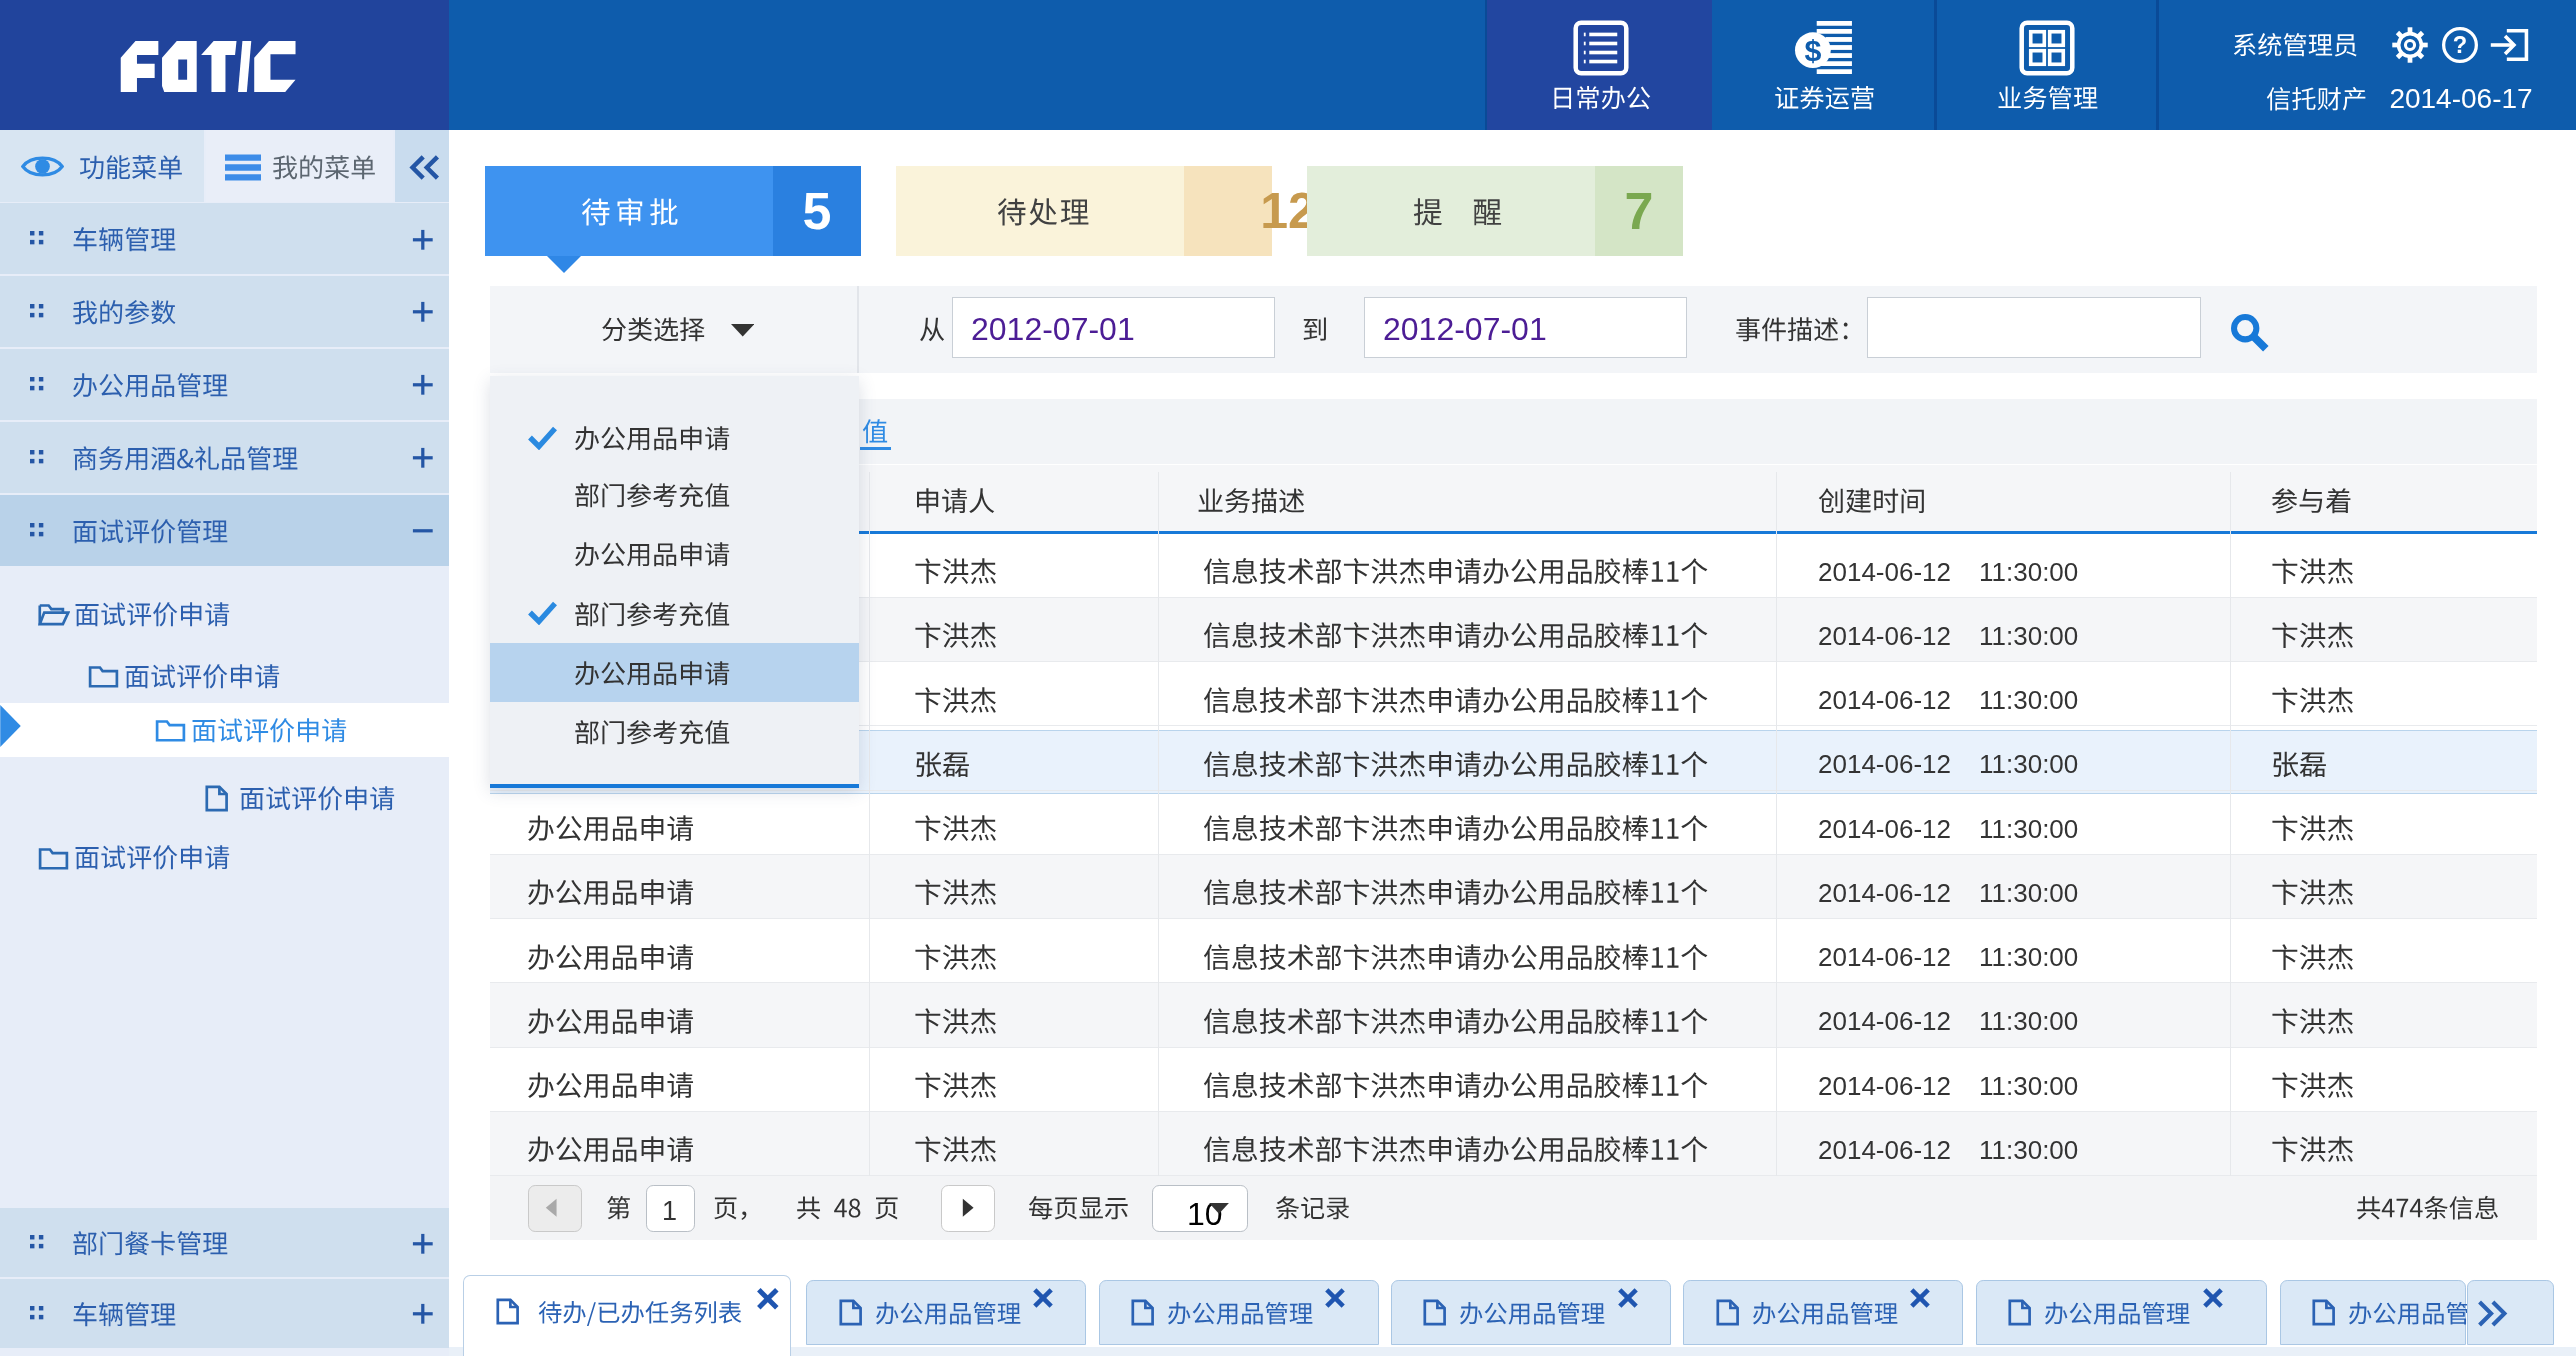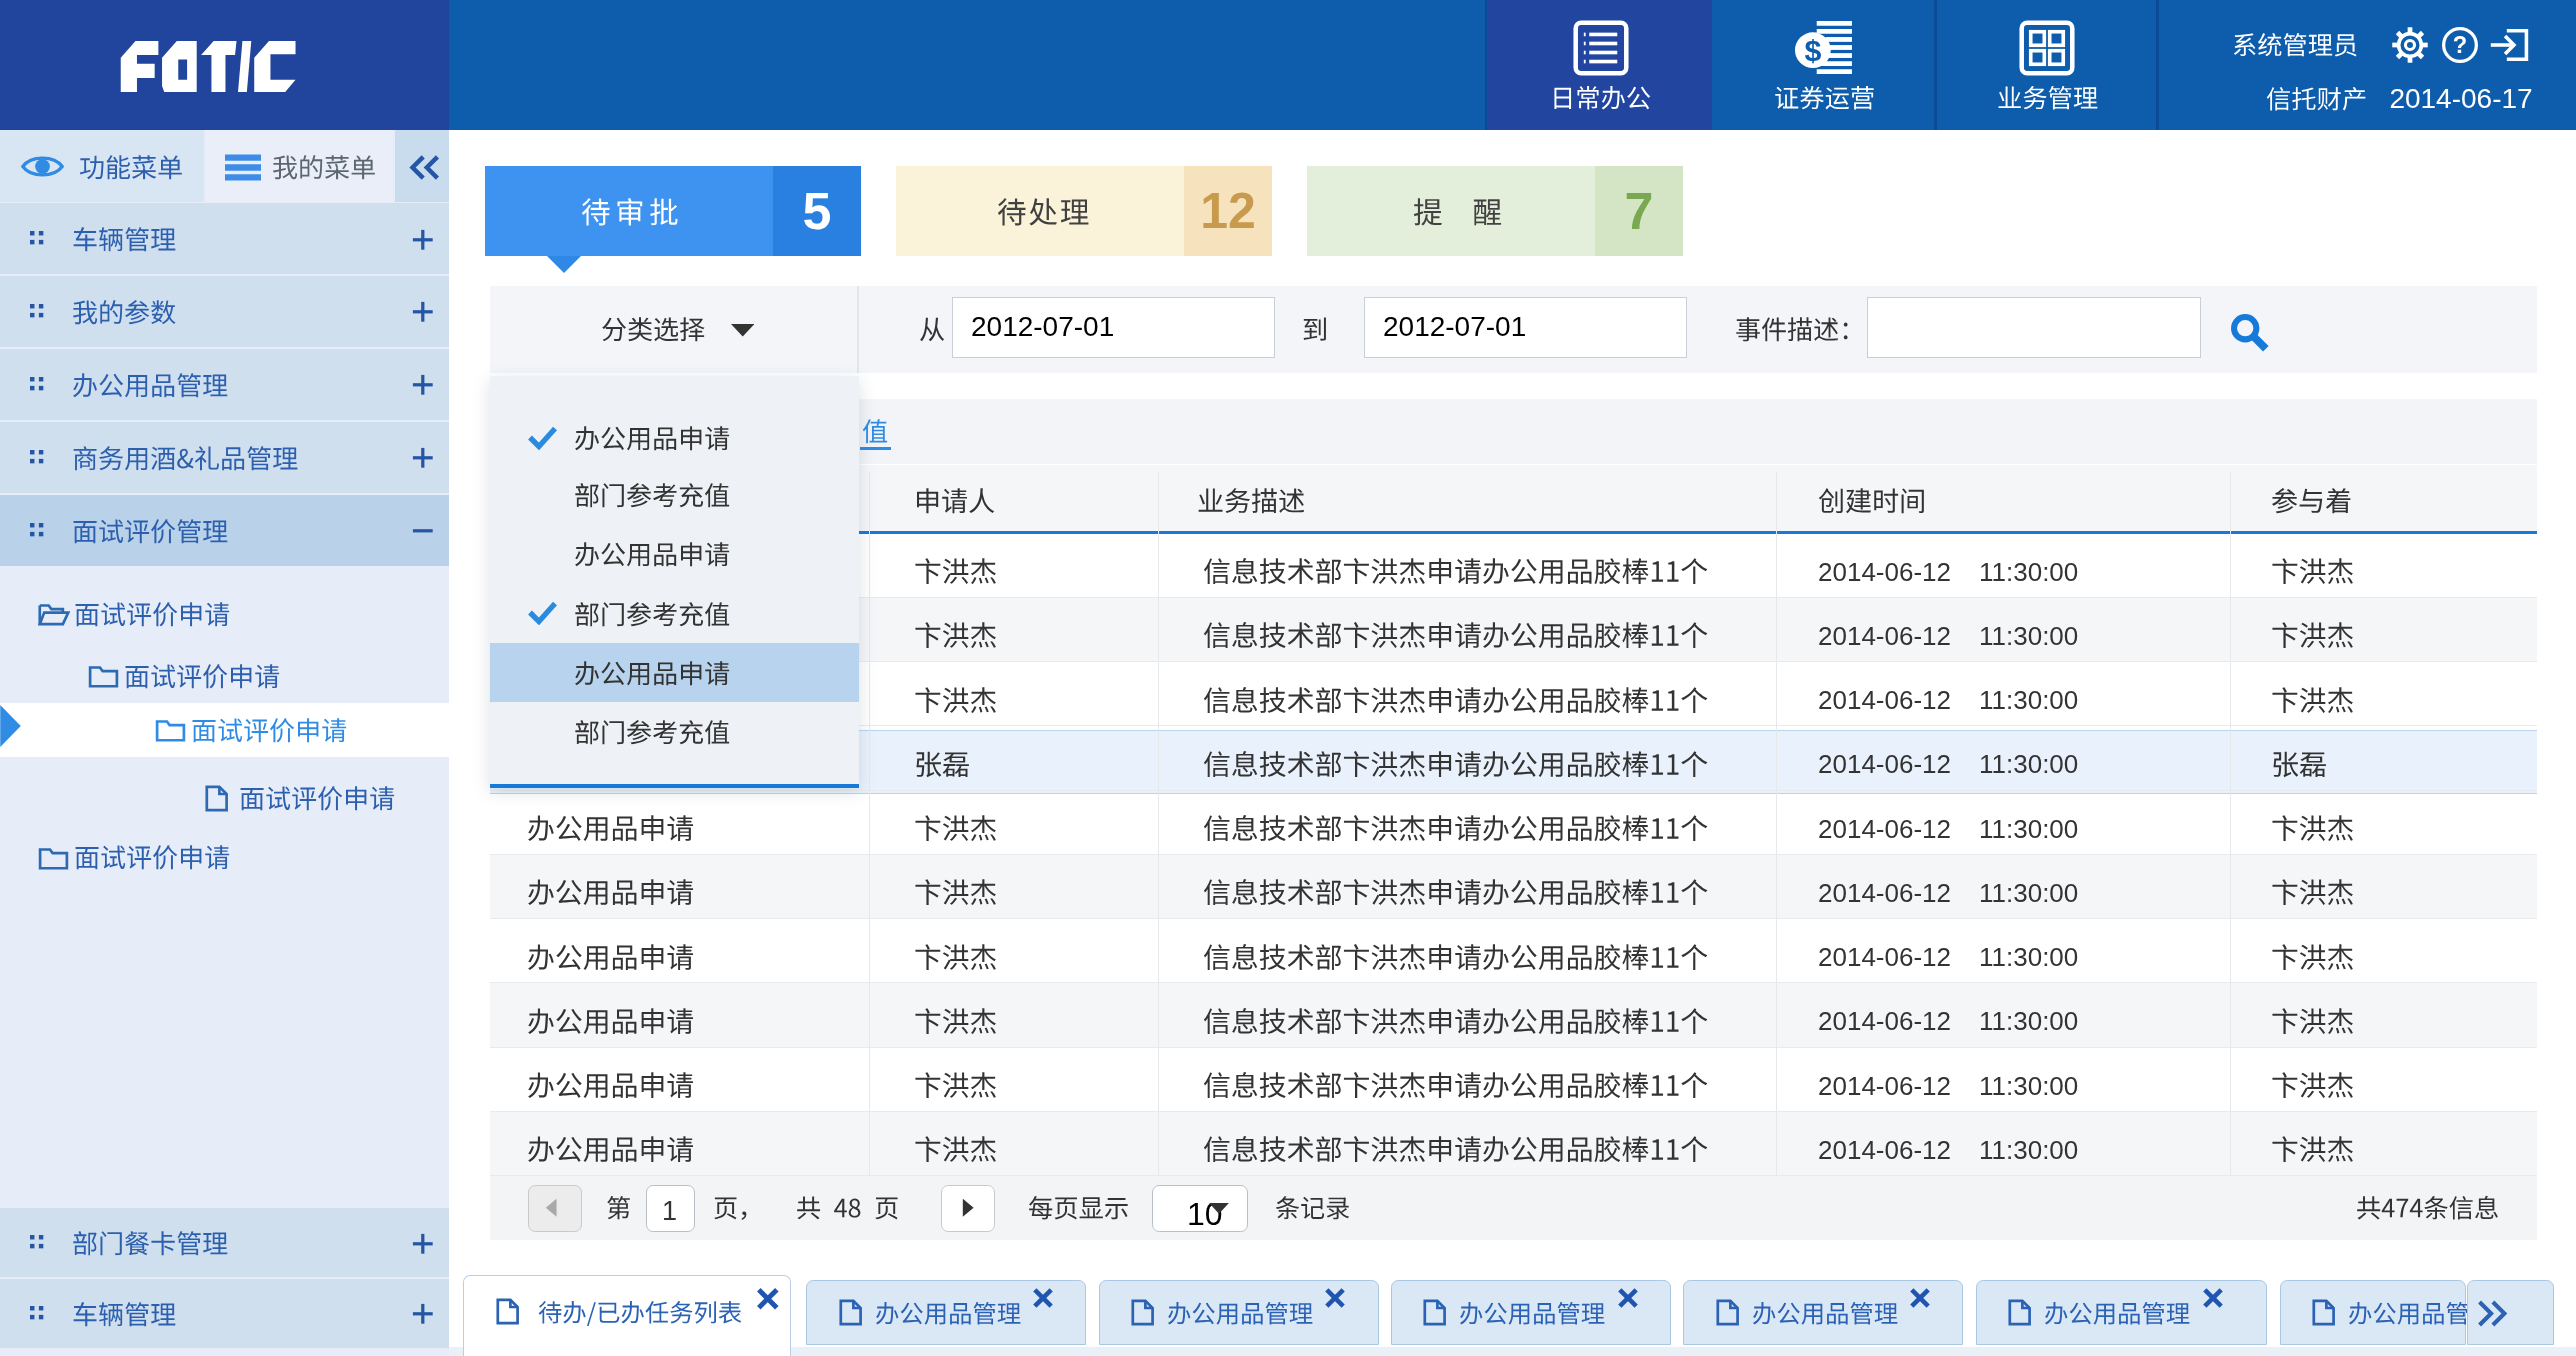--- a/index.html
+++ b/index.html
@@ -1,20 +1,20 @@
 <!DOCTYPE html>
 <html style="font-size:14.4px"><head><meta charset="utf-8">
 <style>
 html,body{margin:0;padding:0;width:2576px;height:1357px;overflow:hidden;background:#fff;
 font-family:"Liberation Sans",sans-serif;}
 .abs{position:absolute;}
 .cj{position:absolute;overflow:visible}
 .lat{font-family:"Liberation Sans",sans-serif;text-align:center;}
 .inp{background:#fff;border:1.8px solid #c9cfd6;box-sizing:border-box}
-.inp span{display:block;margin:12.6px 0 0 18px;font-size:28px;color:#000000}
+.inp span{display:block;margin:12.6px 0 0 18px;font-size:32px;color:#4c1d95}
 </style></head>
 <body>
 <svg width="0" height="0" style="position:absolute">
 <defs>
 <g id="nav1">
         <path d="M4.9 3H23.3V26.4H21.1V5.1H7.1V26.6H4.9ZM6.4 12.7H22V14.8H6.4ZM6.3 22.6H22V24.7H6.3Z M41.3 14.8H43.4V26.9H41.3ZM36.8 10.9V13.6H47.4V10.9ZM34.7 9.3H49.5V15.2H34.7ZM32.2 17.6H51V19.5H34.4V25.6H32.2ZM50 17.6H52.1V23.4Q52.1 24.2 51.9 24.7Q51.7 25.2 51 25.4Q50.3 25.7 49.2 25.7Q48.1 25.7 46.5 25.7Q46.4 25.3 46.2 24.8Q46 24.2 45.8 23.8Q46.6 23.9 47.4 23.9Q48.1 23.9 48.6 23.9Q49.2 23.9 49.4 23.9Q49.7 23.8 49.8 23.7Q50 23.7 50 23.4ZM41.1 1.1H43.2V6.2H41.1ZM30.4 5.5H53.8V11.5H51.7V7.3H32.4V11.5H30.4ZM32.7 2.1 34.6 1.4Q35.3 2.1 35.9 3Q36.6 4 37 4.7L35 5.6Q34.7 4.9 34 3.9Q33.4 2.9 32.7 2.1ZM49.4 1.3 51.5 2.1Q50.8 3 50.1 3.9Q49.3 4.8 48.7 5.5L47 4.8Q47.4 4.3 47.8 3.7Q48.3 3.1 48.7 2.5Q49.1 1.8 49.4 1.3Z M58.4 6.3H75.9V8.4H58.4ZM74.8 6.3H77.1Q77.1 6.3 77.1 6.5Q77.1 6.7 77.1 7Q77.1 7.3 77.1 7.4Q77 12 76.8 15.1Q76.6 18.3 76.4 20.3Q76.1 22.4 75.8 23.5Q75.5 24.6 75.1 25.1Q74.6 25.8 74.1 26Q73.5 26.3 72.8 26.3Q72 26.4 70.8 26.4Q69.5 26.4 68.3 26.3Q68.2 25.8 68 25.2Q67.8 24.6 67.5 24.1Q68.9 24.2 70.1 24.2Q71.3 24.2 71.8 24.2Q72.3 24.3 72.6 24.2Q72.8 24.1 73.1 23.8Q73.4 23.5 73.7 22.4Q74 21.3 74.2 19.3Q74.4 17.3 74.5 14.2Q74.7 11.1 74.8 6.8ZM66.9 1.1H69.1V6Q69.1 8 69 10.1Q68.8 12.2 68.3 14.4Q67.7 16.7 66.6 18.9Q65.5 21.1 63.6 23.1Q61.7 25.2 58.9 27Q58.7 26.7 58.4 26.4Q58.1 26.1 57.8 25.8Q57.5 25.5 57.2 25.3Q59.9 23.6 61.7 21.7Q63.5 19.8 64.5 17.8Q65.6 15.8 66.1 13.7Q66.6 11.7 66.7 9.7Q66.9 7.8 66.9 6ZM61.1 10.8 63 11.6Q62.6 12.8 62 14.2Q61.4 15.7 60.7 17Q60 18.4 59.2 19.5L57.3 18.3Q58.1 17.3 58.8 16.1Q59.6 14.8 60.2 13.4Q60.8 12 61.1 10.8ZM77.8 11.2 79.7 10.5Q80.4 11.9 81 13.5Q81.6 15.1 82.1 16.6Q82.6 18.1 82.9 19.2L80.8 20Q80.6 18.8 80.1 17.3Q79.7 15.8 79.1 14.2Q78.4 12.6 77.8 11.2Z M101.1 17 103.1 16.1Q104.3 17.6 105.6 19.3Q106.9 21 108 22.6Q109.1 24.3 109.8 25.6L107.7 26.7Q107.1 25.4 106 23.7Q104.9 22 103.6 20.2Q102.3 18.5 101.1 17ZM93.1 1.9 95.3 2.6Q94.4 4.8 93.1 7Q91.8 9.1 90.4 10.9Q88.9 12.8 87.4 14.2Q87.2 13.9 86.8 13.7Q86.5 13.4 86.1 13.1Q85.7 12.8 85.4 12.7Q87 11.4 88.5 9.7Q89.9 8 91.1 6Q92.3 4 93.1 1.9ZM102.6 1.7Q103.3 3.2 104.3 4.7Q105.3 6.2 106.4 7.6Q107.5 9 108.7 10.3Q109.9 11.5 111 12.4Q110.7 12.6 110.4 12.9Q110.1 13.2 109.7 13.5Q109.4 13.9 109.2 14.2Q108.1 13.1 107 11.8Q105.8 10.5 104.6 8.9Q103.4 7.4 102.4 5.8Q101.4 4.1 100.6 2.6ZM88.5 25Q88.5 24.8 88.3 24.4Q88.2 24 88 23.5Q87.9 23.1 87.7 22.8Q88.3 22.7 88.9 22.1Q89.5 21.5 90.2 20.5Q90.6 20 91.4 18.9Q92.2 17.8 93.2 16.3Q94.2 14.8 95.2 13.1Q96.2 11.4 97 9.6L99.3 10.6Q98 13.1 96.5 15.5Q95 17.8 93.4 20Q91.8 22.1 90.2 23.8V23.8Q90.2 23.8 89.9 23.9Q89.7 24.1 89.4 24.2Q89 24.4 88.8 24.6Q88.5 24.8 88.5 25ZM88.5 25 88.5 23.3 90 22.4 105.7 21.5Q105.7 22 105.9 22.6Q106 23.2 106.1 23.5Q102.4 23.8 99.7 24Q97 24.2 95.1 24.3Q93.3 24.4 92.1 24.5Q90.9 24.6 90.2 24.7Q89.5 24.8 89.1 24.9Q88.8 24.9 88.5 25Z"></path>
       </g>
 <g id="nav2">
         <path d="M18.1 3.8H20.3V24.8H18.1ZM12.3 10.3H14.3V25H12.3ZM18.9 12.6H25.8V14.6H18.9ZM10.8 3.3H26.3V5.2H10.8ZM9.9 23.8H26.9V25.8H9.9ZM2.8 3.1 4.2 1.9Q5 2.4 5.9 3.2Q6.7 3.9 7.4 4.6Q8.2 5.4 8.6 6L7.2 7.4Q6.7 6.8 6 6.1Q5.3 5.3 4.4 4.5Q3.6 3.8 2.8 3.1ZM5.1 26.1 4.6 24.1 5.2 23.2 10.2 19.4Q10.3 19.6 10.5 20Q10.6 20.3 10.8 20.6Q10.9 21 11 21.2Q9.2 22.6 8.1 23.5Q7 24.3 6.4 24.8Q5.8 25.3 5.5 25.6Q5.2 25.9 5.1 26.1ZM1.4 9.9H6.6V11.9H1.4ZM5.1 26.1Q5 25.9 4.7 25.6Q4.5 25.3 4.2 25.1Q4 24.8 3.8 24.7Q4 24.4 4.4 24Q4.8 23.6 5.1 23Q5.3 22.4 5.3 21.6V9.9H7.4V23.1Q7.4 23.1 7.1 23.3Q6.9 23.5 6.6 23.9Q6.2 24.2 5.9 24.7Q5.5 25.1 5.3 25.5Q5.1 25.8 5.1 26.1Z M29.7 10.8H54.4V12.7H29.7ZM31.5 6H52.4V7.9H31.5ZM46.1 11.1Q47 12.6 48.4 13.8Q49.9 15 51.6 15.9Q53.4 16.8 55.3 17.3Q55.1 17.5 54.8 17.9Q54.5 18.2 54.3 18.5Q54.1 18.8 53.9 19.1Q51.9 18.5 50.1 17.4Q48.3 16.3 46.8 14.9Q45.3 13.4 44.3 11.8ZM41.5 1 43.7 1.3Q43.3 3.8 42.3 6.4Q41.3 8.9 39.7 11.3Q38.1 13.6 35.8 15.6Q33.4 17.6 30.3 19.1Q30.2 18.8 29.9 18.5Q29.7 18.2 29.5 17.8Q29.2 17.5 28.9 17.3Q32 16 34.2 14.2Q36.4 12.3 37.9 10.2Q39.4 8 40.3 5.7Q41.2 3.3 41.5 1ZM33.9 2.6 35.5 1.7Q36.2 2.5 36.9 3.5Q37.6 4.5 38 5.2L36.2 6.2Q35.9 5.5 35.2 4.4Q34.6 3.4 33.9 2.6ZM48.5 1.8 50.4 2.5Q49.7 3.6 48.8 4.8Q48 6 47.2 6.9L45.6 6.3Q46.1 5.7 46.7 4.9Q47.2 4.1 47.7 3.3Q48.2 2.5 48.5 1.8ZM34 16.1H47.8V18H34ZM47.4 16.1H49.6Q49.6 16.1 49.6 16.4Q49.5 16.8 49.5 17Q49.3 19.8 49.1 21.6Q48.9 23.4 48.6 24.4Q48.4 25.3 47.9 25.8Q47.6 26.2 47.1 26.3Q46.7 26.5 46.1 26.6Q45.5 26.6 44.5 26.6Q43.4 26.6 42.3 26.5Q42.3 26.1 42.1 25.5Q41.9 25 41.7 24.6Q42.8 24.7 43.8 24.7Q44.7 24.7 45.1 24.7Q45.5 24.7 45.7 24.7Q46 24.6 46.2 24.4Q46.5 24.1 46.7 23.3Q46.9 22.4 47.1 20.8Q47.3 19.1 47.4 16.4ZM38.5 16.8H40.7Q40.5 18.6 40 20.2Q39.4 21.7 38.5 23Q37.5 24.2 35.9 25.2Q34.3 26.2 31.9 26.8Q31.8 26.6 31.6 26.2Q31.4 25.9 31.1 25.6Q30.9 25.3 30.7 25.1Q32.9 24.5 34.3 23.7Q35.8 22.9 36.6 21.9Q37.5 20.9 37.9 19.6Q38.3 18.3 38.5 16.8Z M66.6 2.9H80.7V4.9H66.6ZM64.8 9.3H82.7V11.3H64.8ZM75.3 13.4 77 12.5Q77.9 13.9 78.8 15.5Q79.8 17.1 80.7 18.5Q81.5 20 82.1 21L80.2 22Q79.7 21 78.9 19.4Q78 17.9 77.1 16.3Q76.1 14.7 75.3 13.4ZM63.1 10.9V22.5H61V12.9H57.2V10.9ZM57.9 4 59.3 2.6Q60.1 3.2 61.1 3.8Q62 4.5 62.9 5.1Q63.8 5.7 64.3 6.2L62.9 7.7Q62.3 7.2 61.5 6.6Q60.6 5.9 59.7 5.2Q58.7 4.5 57.9 4ZM62.3 21.5Q62.9 21.5 63.6 22Q64.2 22.5 65.4 23.2Q66.8 24.1 68.6 24.3Q70.4 24.6 72.8 24.6Q74 24.6 75.3 24.6Q76.7 24.5 78 24.4Q79.4 24.4 80.7 24.3Q82 24.2 83.1 24Q83 24.3 82.8 24.8Q82.7 25.2 82.6 25.6Q82.5 26 82.4 26.4Q81.7 26.4 80.5 26.5Q79.4 26.5 78 26.5Q76.6 26.6 75.2 26.6Q73.8 26.6 72.7 26.6Q70.1 26.6 68.3 26.3Q66.4 26 65 25.1Q64.1 24.6 63.4 24Q62.7 23.5 62.2 23.5Q61.8 23.5 61.2 24Q60.6 24.5 59.9 25.3Q59.2 26 58.5 27L57 25.1Q58 24 58.9 23.2Q59.8 22.4 60.7 22Q61.5 21.5 62.3 21.5ZM66.5 21.3Q66.5 21.1 66.3 20.7Q66.2 20.3 66 19.9Q65.9 19.5 65.8 19.2Q66.1 19.1 66.5 18.7Q66.9 18.2 67.3 17.6Q67.5 17.3 67.9 16.5Q68.3 15.8 68.9 14.8Q69.4 13.8 69.9 12.6Q70.4 11.5 70.8 10.3L73.1 11Q72.4 12.6 71.5 14.3Q70.7 16 69.7 17.4Q68.8 18.9 67.9 20.1V20.1Q67.9 20.1 67.7 20.3Q67.5 20.4 67.2 20.6Q66.9 20.7 66.7 20.9Q66.5 21.1 66.5 21.3ZM66.5 21.3 66.5 19.6 67.8 18.9 79.9 17.9Q80 18.4 80.1 18.9Q80.3 19.4 80.4 19.8Q76.9 20.1 74.5 20.3Q72.1 20.5 70.7 20.7Q69.2 20.8 68.4 20.9Q67.6 21 67.2 21.1Q66.8 21.2 66.5 21.3Z M92.7 13.2V15.7H103.5V13.2ZM90.7 11.6H105.6V17.2H90.7ZM88.7 19H107.7V26.9H105.7V20.8H90.8V27H88.7ZM89.8 24.1H106.6V25.9H89.8ZM86.5 8.1H109.7V13.6H107.7V9.8H88.5V13.6H86.5ZM85.7 3.5H110.3V5.4H85.7ZM91.9 1.1H94V7.3H91.9ZM101.9 1.1H104V7.3H101.9Z"></path>
       </g>
@@ -423,21 +423,21 @@
   </svg>
 <div class="abs lat" style="left:773px;top:166px;width:88px;height:90px;line-height:90px;text-align:center;font-size:52px;font-weight:bold;color:#fff">5</div>
 <svg class="abs" style="left:547px;top:256px" width="34" height="17" viewBox="0 0 38 19">
     <path d="M0,0 L38,0 L19,19 Z" fill="#2f87e6"></path>
   </svg>
 <div class="abs" style="left:896px;top:166px;width:288px;height:90px;background:#faf3da"></div>
 <div class="abs" style="left:1184px;top:166px;width:88px;height:90px;background:#f6e3bd"></div>
 <svg class="cj" style="left:997px;top:197px" width="96" height="31.5" viewBox="0 0 107 35">
     <use href="#st2" fill="#414141"></use>
   </svg>
-<div class="abs lat" style="left:1184px;top:166px;width:88px;height:88px;line-height:90px;text-align:center;font-size:50px;font-weight:bold;color:#c79a4e">12</div>
+<div class="abs lat" style="left:1244px;top:166px;width:88px;height:88px;line-height:90px;text-align:center;font-size:50px;font-weight:bold;color:#c79a4e">12</div>
 <div class="abs" style="left:1307px;top:166px;width:288px;height:90px;background:#e3eedb"></div>
 <div class="abs" style="left:1595px;top:166px;width:88px;height:90px;background:#d4e5c6"></div>
 <svg class="cj" style="left:1413px;top:197px" width="91" height="31.5" viewBox="0 0 101 35">
     <use href="#st3" fill="#414141"></use>
   </svg>
 <div class="abs lat" style="left:1595px;top:166px;width:88px;height:90px;line-height:90px;text-align:center;font-size:52px;font-weight:bold;color:#7aa850">7</div>
 <div class="abs" style="left:490px;top:286px;width:2047px;height:87px;background:#f3f5f8"></div>
 <div class="abs" style="left:857px;top:286px;width:1.8px;height:87px;background:#e2e5ea"></div>
 <svg class="cj" style="left:601px;top:316px" width="106" height="28" viewBox="0 0 118 30.6875">
     <use href="#f1" fill="#333"></use>

